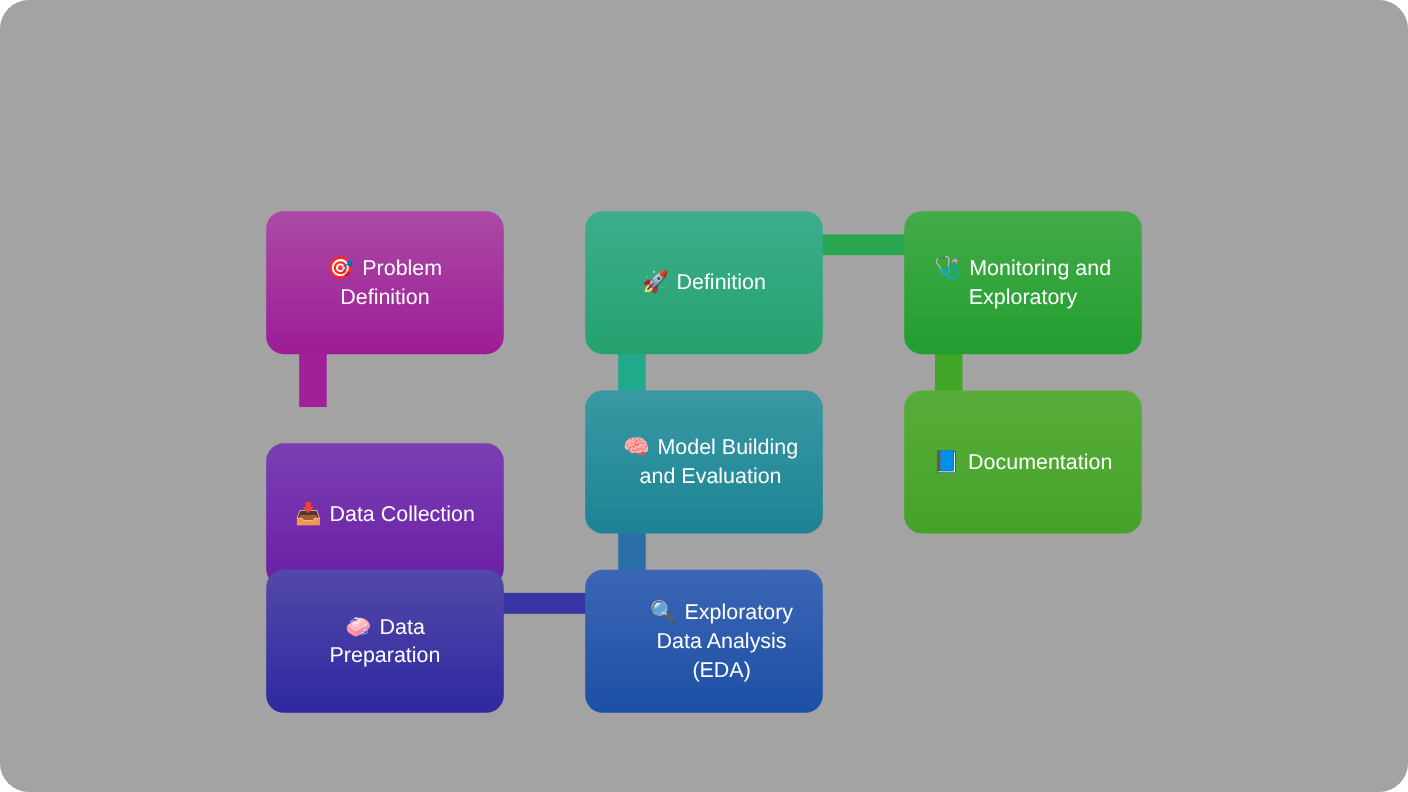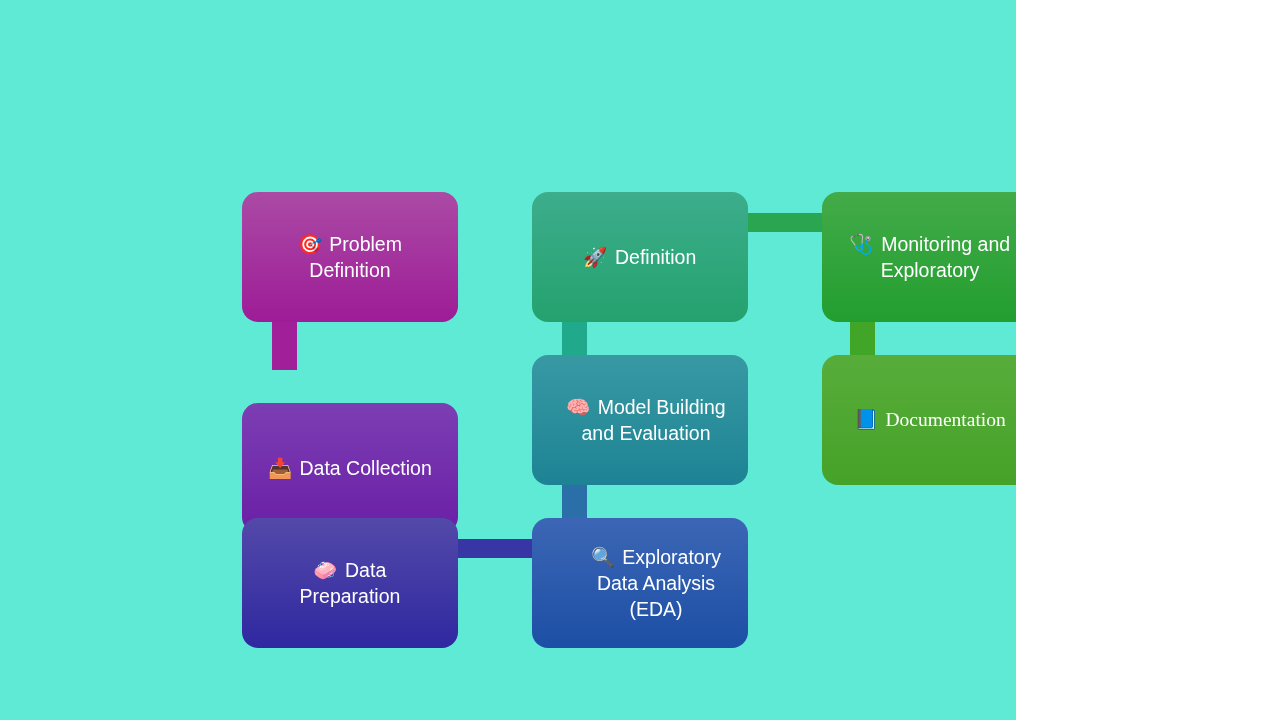--- a/index.html
+++ b/index.html
@@ -2,24 +2,25 @@
 <html><head>
 <meta charset="utf-8">
 <style>
   html, body { margin: 0; padding: 0; }
   body {
     font-family: "Liberation Sans", sans-serif;
     background: #ffffff;
   }
   .canvas {
     position: relative;
-    width: 1016px;
+    width: 1280px;
     height: 720px;
-    background: #5eead4;
+    background: #a3a3a3;
     overflow: hidden;
+    border-radius: 26px;
   }
   .node {
     position: absolute;
     width: 216px;
     height: 130px;
     border-radius: 16px;
     display: flex;
     align-items: center;
     justify-content: center;
     text-align: center;
@@ -118,19 +119,19 @@
     </div>
   </div>
 
   <div class="node pos-n6" style="background: linear-gradient(rgb(67, 171, 73), rgb(34, 158, 47));">
     <div>
       <span class="icon">🩺</span><span class="label">Monitoring and
 Exploratory</span>
     </div>
   </div>
 
-  <div class="node pos-n7" style="background: linear-gradient(rgb(88, 173, 58), rgb(69, 162, 40)); font-family: Liberation Serif, serif;">
+  <div class="node pos-n7" style="background: linear-gradient(rgb(88, 173, 58), rgb(69, 162, 40));">
     <div>
       <span class="icon">📘</span><span class="label">Documentation</span>
     </div>
   </div>
 
 </div>
 
 </body></html>

